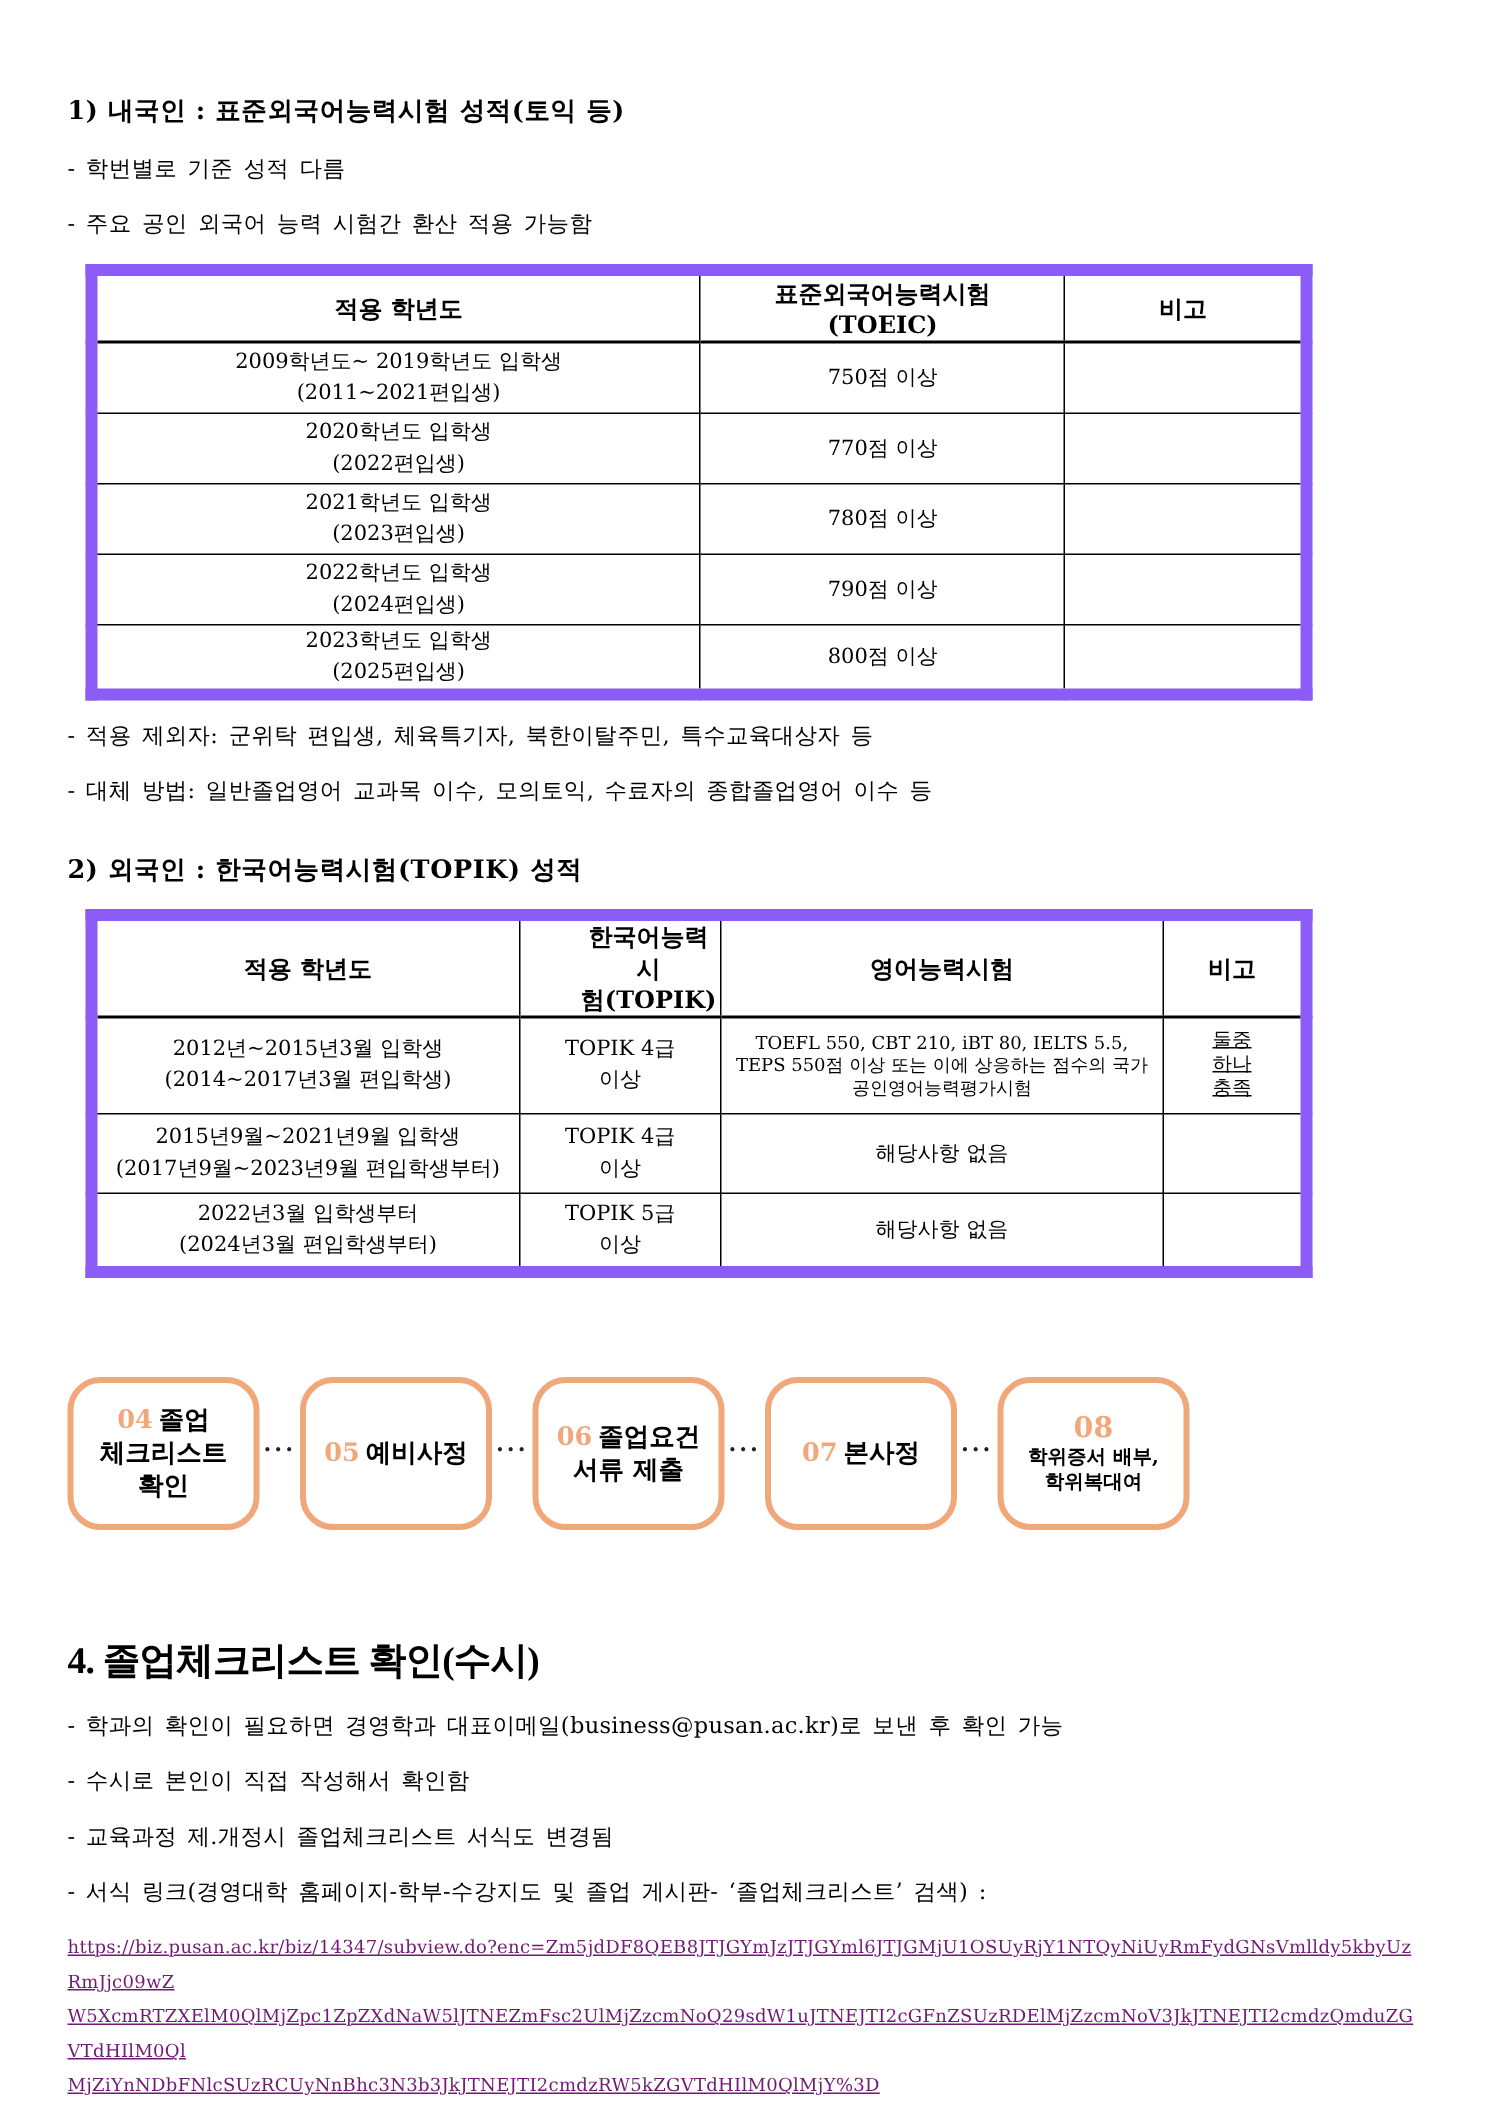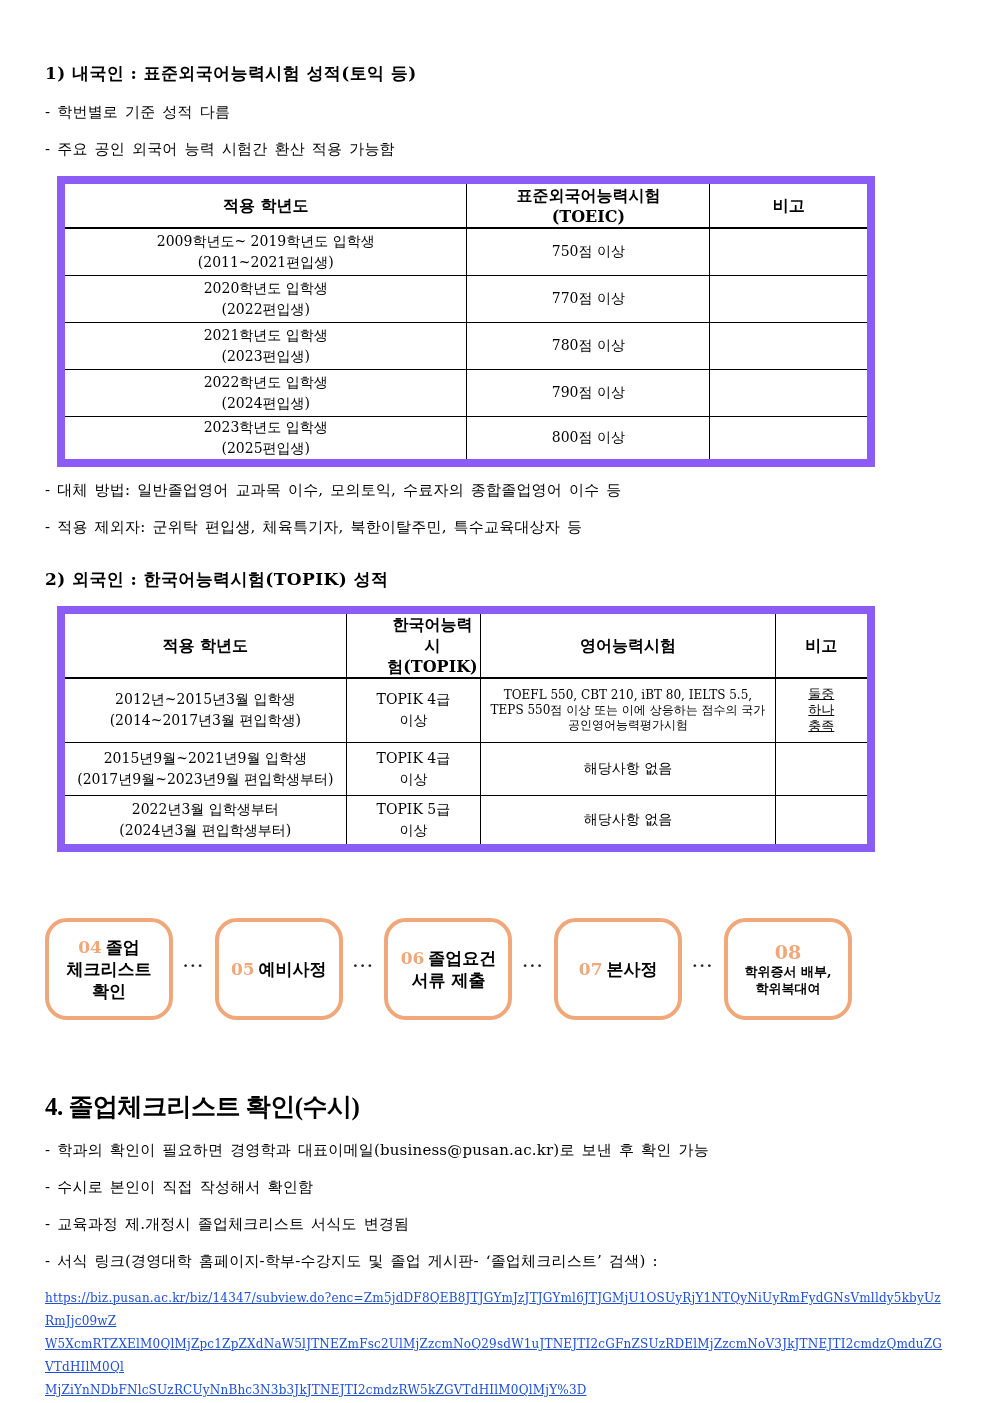--- a/index.html
+++ b/index.html
@@ -38,21 +38,21 @@
   .t2 thead th { border-bottom:2px solid #000; }
   .t2 .c-year { width:288px; }
   .t2 .c-topik { width:135px;padding-left:38px; }
   .t2 .c-eng { width:298px; }
   .t2 .c-note { width:97px; }
   .t2 .r1 td { height:64px; }
   .t2 .r2 td, .t2 .r3 td { height:53px; }
   .eng-small { font-size:12px; line-height:15px; padding:2px 6px; }
   .note-line { font-size:13px; line-height:16px;text-decoration:underline; }
 
-  .flow { margin-top:66px; width:807px; display:flex; align-items:center; justify-content:space-between; }
+  .flow { margin-top:66px; width:748px; display:flex; align-items:center; justify-content:space-between; }
   .flow-box {
     width:128px; height:102px;
     border:4px solid #f0a87a; border-radius:22px;
     display:flex; flex-direction:column; justify-content:center; align-items:center;
     font-weight:bold; font-size:17px; line-height:22px; text-align:center;
     background:#fff;
   }
   .flow-num { color:#f0a87a; margin-right:4px; }
   .flow-dots { font-size:15px; font-weight:bold; letter-spacing:2px; color:#222; padding-bottom:6px; }
   .fb08 .flow-num { display:block; font-size:19px; line-height:22px; margin:0; }
@@ -60,21 +60,21 @@
 
   .big-heading {
     margin-top:70px;
     font-family:Liberation Serif, serif;
     font-size:25px; font-weight:bold; letter-spacing:-.5px;
   }
   .sec4-bullets { margin-top:16px; }
 
   .doc-link {
     display:block; margin-top:6px;
-    color:#1d4ed8; text-decoration:underline;
+    color:#701a75; text-decoration:underline;
     font-size:12px; line-height:23px; letter-spacing:.2px;
     word-break:break-all;
   }
   .doc-link span { display:block; }
 
   .page-num { margin-top:28px; text-align:center; font-size:14px; letter-spacing:2px; }
 </style>
 </head>
 <body>
 
@@ -139,22 +139,22 @@
           <div class="cell-line">2023학년도 입학생</div>
           <div class="cell-line">(2025편입생)</div>
         </td>
         <td>800점 이상</td>
         <td></td>
       </tr>
     </tbody>
   </table>
 
   <div class="after-table">
+    <div class="bullet">- 적용 제외자: 군위탁 편입생, 체육특기자, 북한이탈주민, 특수교육대상자 등</div>
     <div class="bullet">- 대체 방법: 일반졸업영어 교과목 이수, 모의토익, 수료자의 종합졸업영어 이수 등</div>
-    <div class="bullet">- 적용 제외자: 군위탁 편입생, 체육특기자, 북한이탈주민, 특수교육대상자 등</div>
   </div>
 
   <div class="sec-heading sec2-heading">2) 외국인 : 한국어능력시험(TOPIK) 성적</div>
 
   <table class="t2">
     <thead>
       <tr>
         <th class="c-year">
             <div class="cell-line">적용 학년도</div>
           </th>

